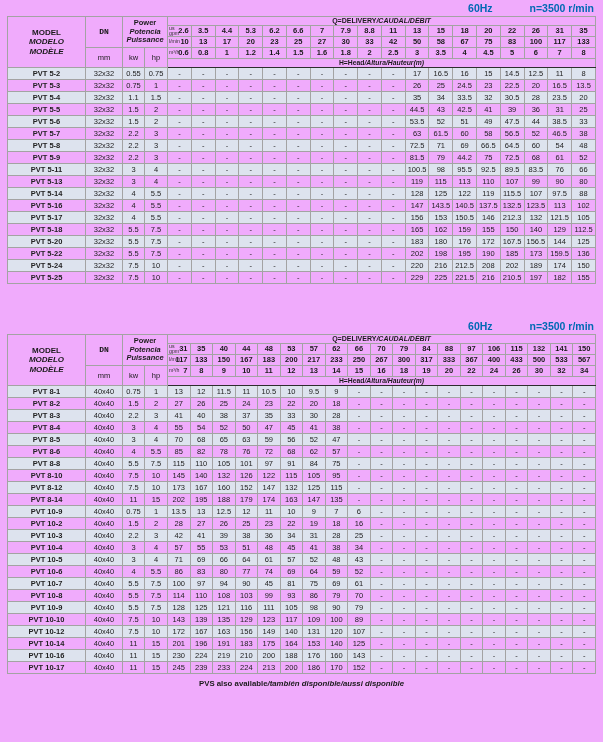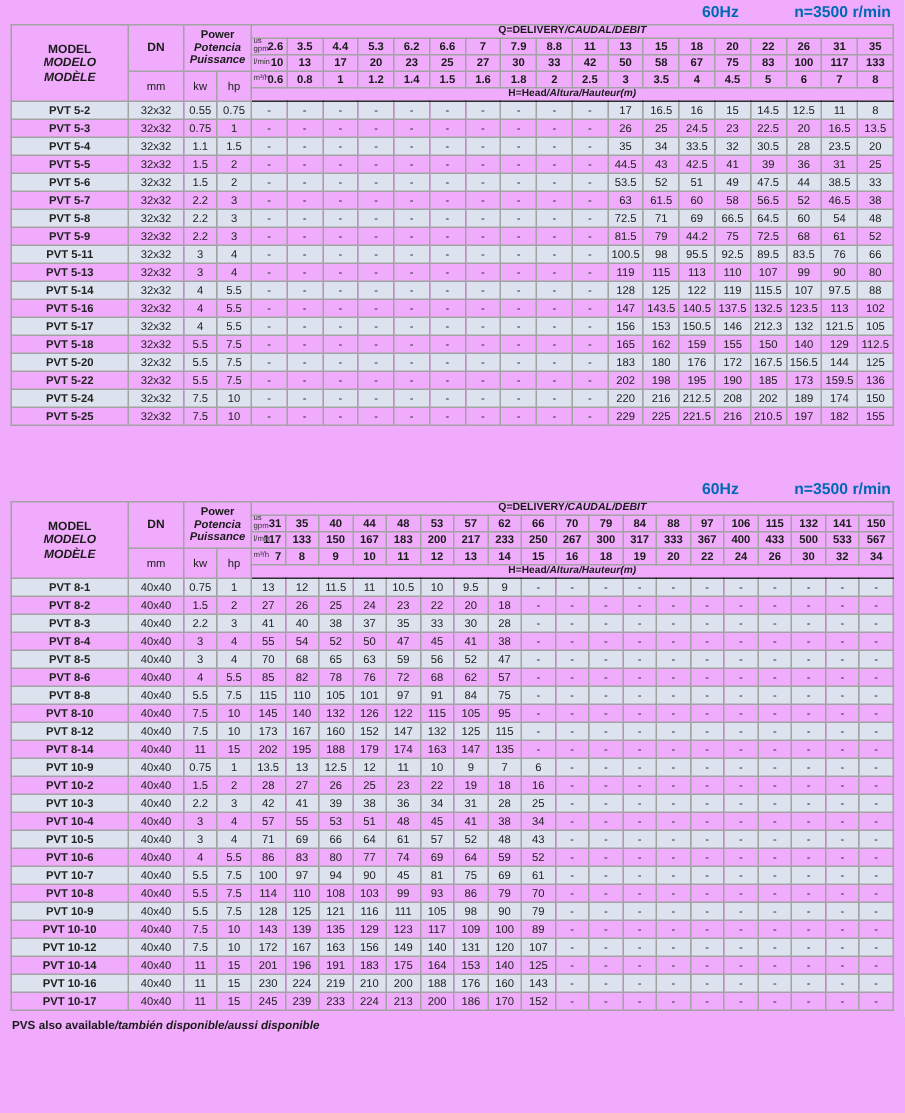--- a/index.html
+++ b/index.html
@@ -27,21 +27,21 @@
     font-size:7.5px;border:1.5px solid var(--heavy);
   }
   th,td{
     border:1px solid var(--grid);
     padding:0;text-align:center;vertical-align:middle;
     white-space:nowrap;overflow:hidden;line-height:1.05;
   }
   
   .model-h{font-size:8px;line-height:9.5px;font-weight:bold;}
   .model-h i,.pow-h i{font-weight:bold;}
-  .dn-h{font-size:8px;font-weight:bold;}
+  .dn-h{font-size:8px;font-weight:bold;font-family:Liberation Mono, monospace;}
   .pow-h{font-size:7.5px;line-height:8.5px;font-weight:bold;margin-top:32px;}
   .mm-h,.kw-h,.hp-h{font-size:7.5px;font-weight:normal;height:20px;}
   .q-title{font-size:7px;height:9px;font-weight:bold;border-left:1.5px solid var(--heavy);}
   .h-title{font-size:6.8px;height:9px;font-weight:bold;border-left:1.5px solid var(--heavy);border-bottom:1.5px solid var(--heavy);}
   .seg.bi,.seg.i{font-style:italic;}
   .seg.blue{color:var(--accent_blue);}
   
   .u-c{height:11px;font-weight:bold;font-size:7.5px;position:relative;}
   .unit-cell{text-align:right;padding-right:2px;border-left:1.5px solid var(--heavy);overflow:visible;}
   .unit{
@@ -51,21 +51,21 @@
   }
   
   .d-row td{height:12px;font-size:7.5px;color:#222;}
   .d-row td:nth-child(5){border-left:1.5px solid var(--heavy);}
   .d-row:first-child td{border-top:1.5px solid var(--heavy);}
   .series-break td{border-top:1.5px solid var(--heavy);}
   .stripe td{background:var(--stripe);}
   .model-c{font-weight:bold;color:#111;}
   .section2{margin-top:36px;}
   .footer{
-    display:flex;justify-content:flex-start;align-items:baseline;
+    display:flex;justify-content:center;align-items:baseline;
     margin-top:5px;padding:0 1px;font-size:7.8px;
   }
   .foot-left .seg.b,.foot-right .seg.b{font-weight:bold;}
   .foot-left .seg.bi,.foot-right .seg.bi{font-weight:bold;font-style:italic;}
   .foot-right .seg.blue{font-weight:bold;}
 </style>
 </head>
 <body>
 
 <div class="page">

